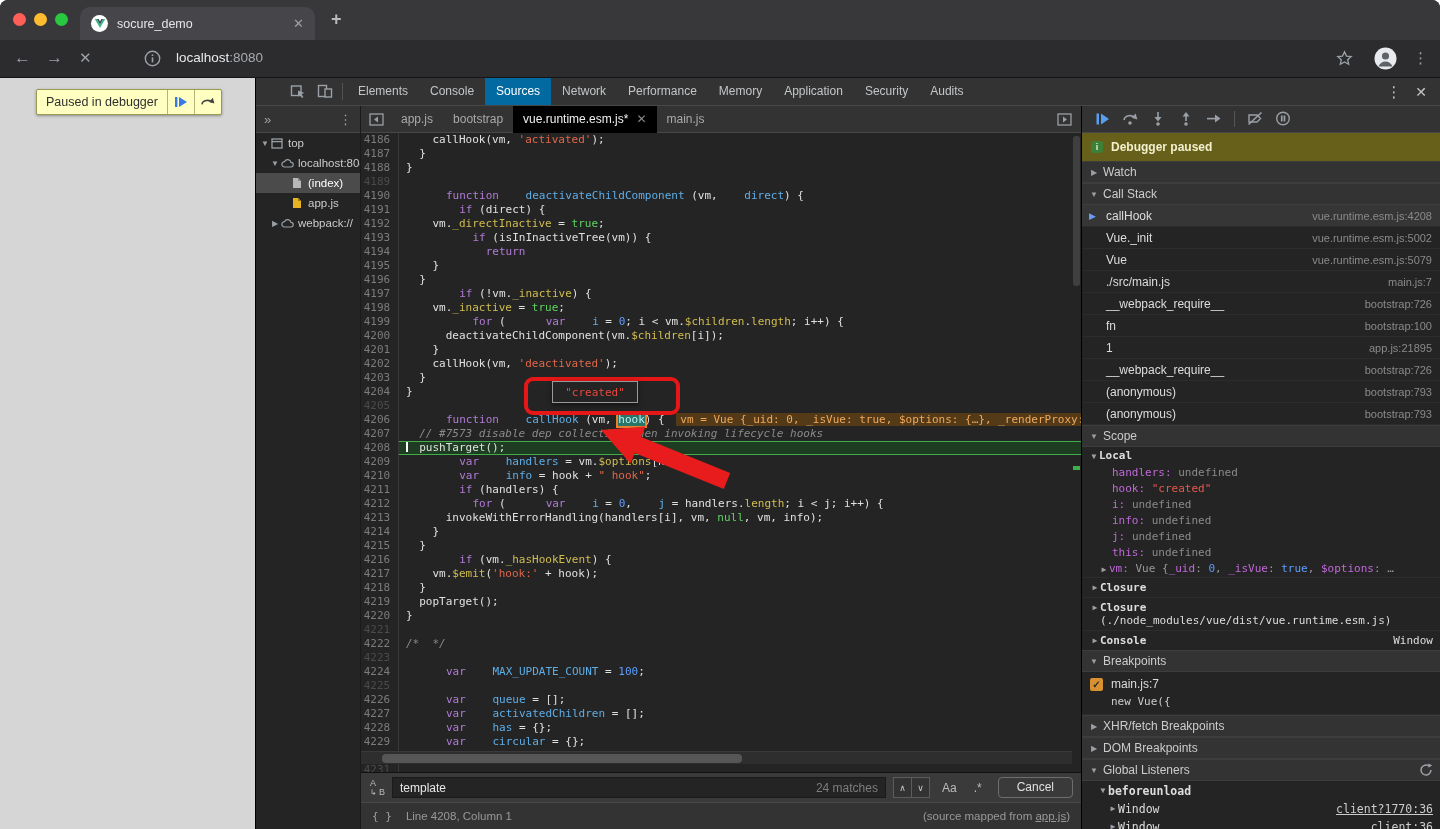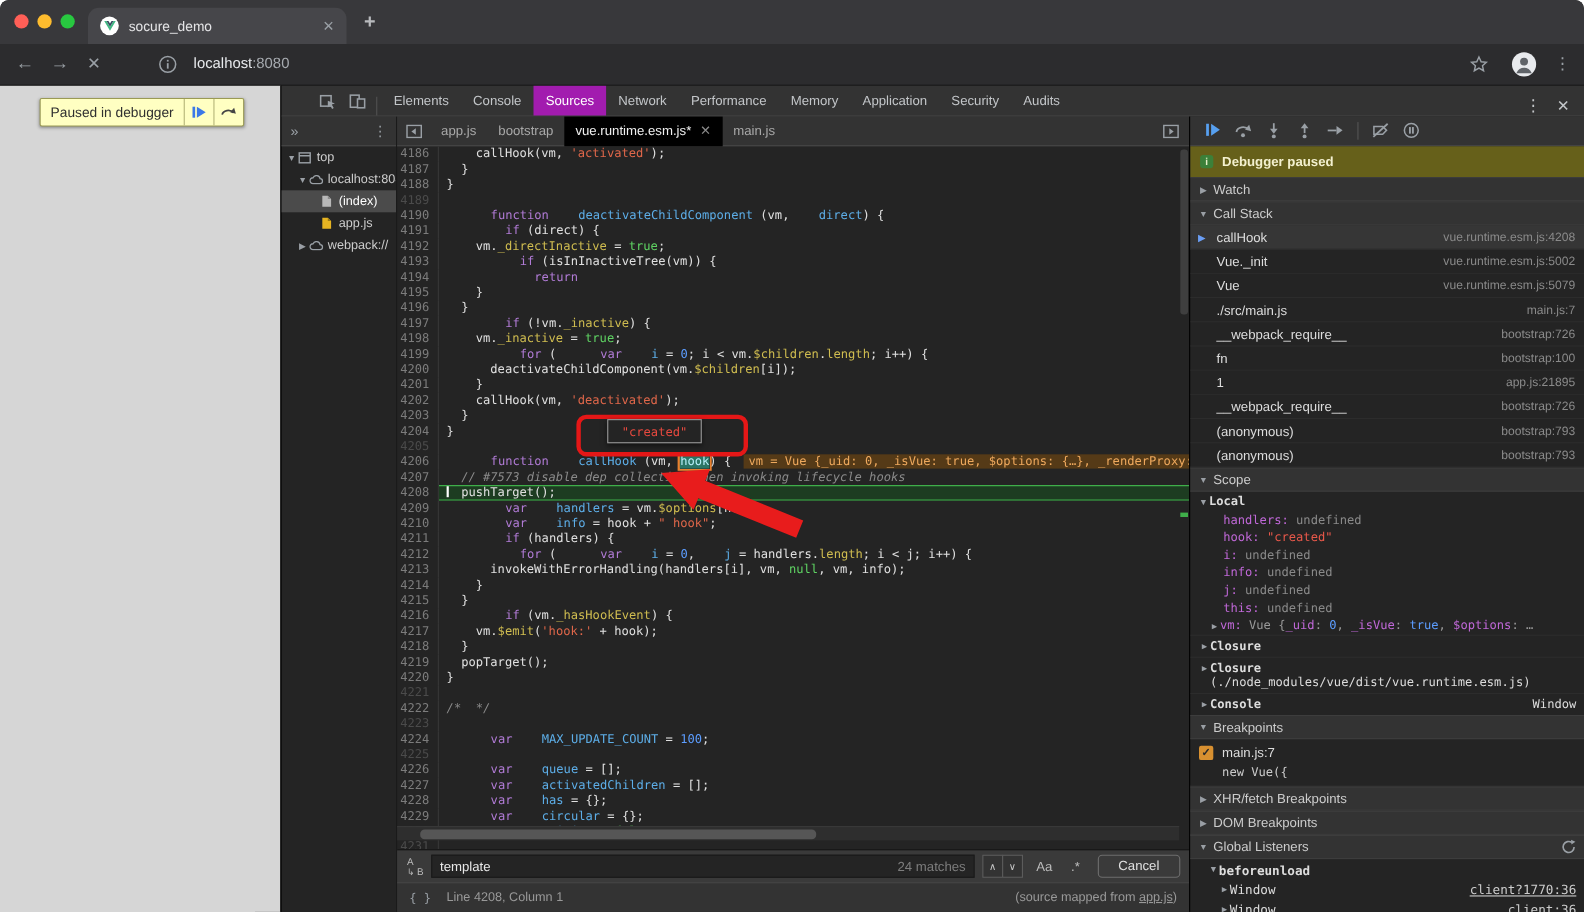--- a/index.html
+++ b/index.html
@@ -21,25 +21,25 @@
   .url .port{color:#a7abb0;}
   
   .page-area{position:absolute;left:0;top:78px;width:255px;height:751px;background:#d6d6d6;}
   .paused-banner{position:absolute;left:36px;top:11px;height:24px;background:#ffffc2;border:1px solid #9a9a55;
     border-radius:2px;display:flex;align-items:stretch;font-size:12.5px;color:#303030;box-shadow:0 1px 3px rgba(0,0,0,.35);}
   .pb-label{padding:0 9px;display:flex;align-items:center;}
   .pb-btn{width:26px;display:flex;align-items:center;justify-content:center;border-left:1px solid #b5b578;}
   
   .devtools{position:absolute;left:255px;top:78px;width:1185px;height:751px;background:#242424;border-left:1px solid #000;box-sizing:border-box;}
   .dt-tabbar{position:absolute;left:0;top:0;width:100%;height:28px;background:#333;border-bottom:1px solid #474747;
-    box-sizing:border-box;display:flex;align-items:flex-end;padding-left:28px;}
+    box-sizing:border-box;display:flex;align-items:center;padding-left:28px;}
   .dt-icon{width:27px;text-align:center;padding-top:3px;}
   .dt-vsep{width:1px;height:17px;background:#525252;margin:0 4px;}
   .dt-tab{padding:0 11px;font-size:12px;color:#c3c6c9;height:27px;line-height:27px;white-space:nowrap;}
-  .dt-tab.active{background:#a21caf;color:#fff;}
+  .dt-tab.active{background:#0369a1;color:#fff;}
   .dt-right{margin-left:auto;display:flex;align-items:center;gap:14px;padding-right:13px;color:#c3c6c9;}
   
   .navigator{position:absolute;left:0;top:28px;width:105px;height:723px;border-right:1px solid #1a1a1a;box-sizing:border-box;}
   .nav-h{height:27px;background:#333;border-bottom:1px solid #474747;box-sizing:border-box;display:flex;
     align-items:center;justify-content:space-between;padding:0 8px;color:#9aa0a6;}
   .tree-row{height:20px;display:flex;align-items:center;font-size:11.5px;color:#ccc;white-space:nowrap;overflow:hidden;}
   .tree-row.selected{background:#4b4b4b;color:#fff;}
   .tri{color:#9a9fa5;font-size:8px;width:10px;display:inline-block;text-align:center;flex:none;}
   .ticon{width:14px;margin-right:4px;flex:none;display:flex;justify-content:center;}
   

